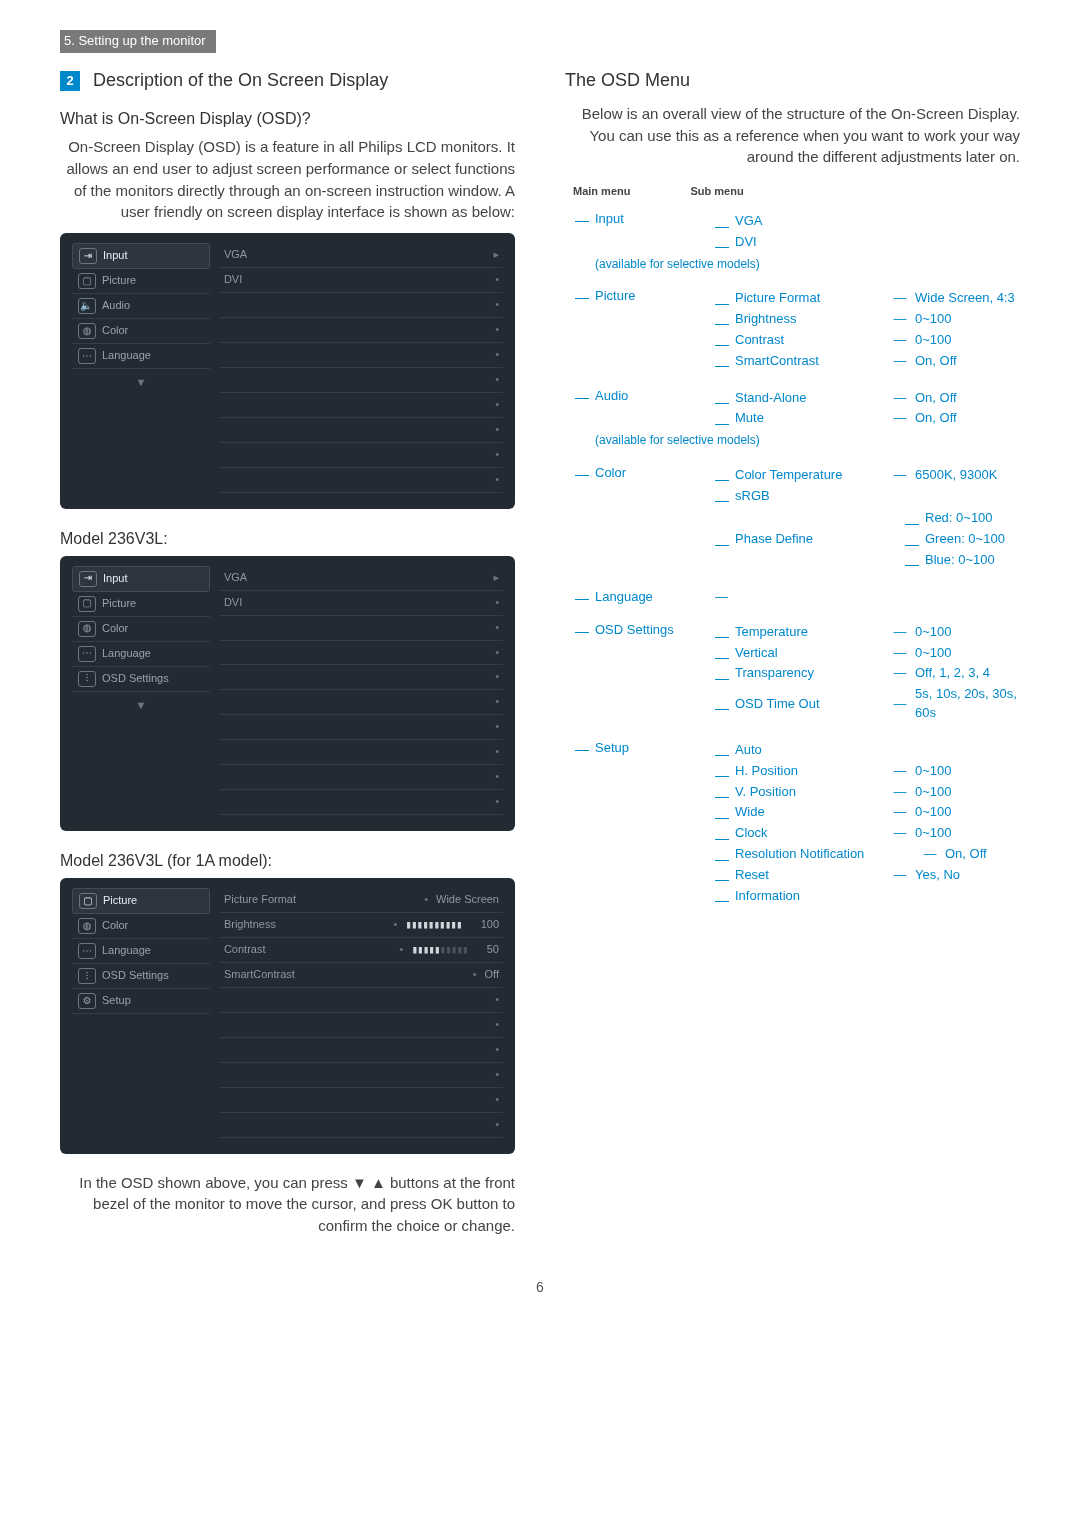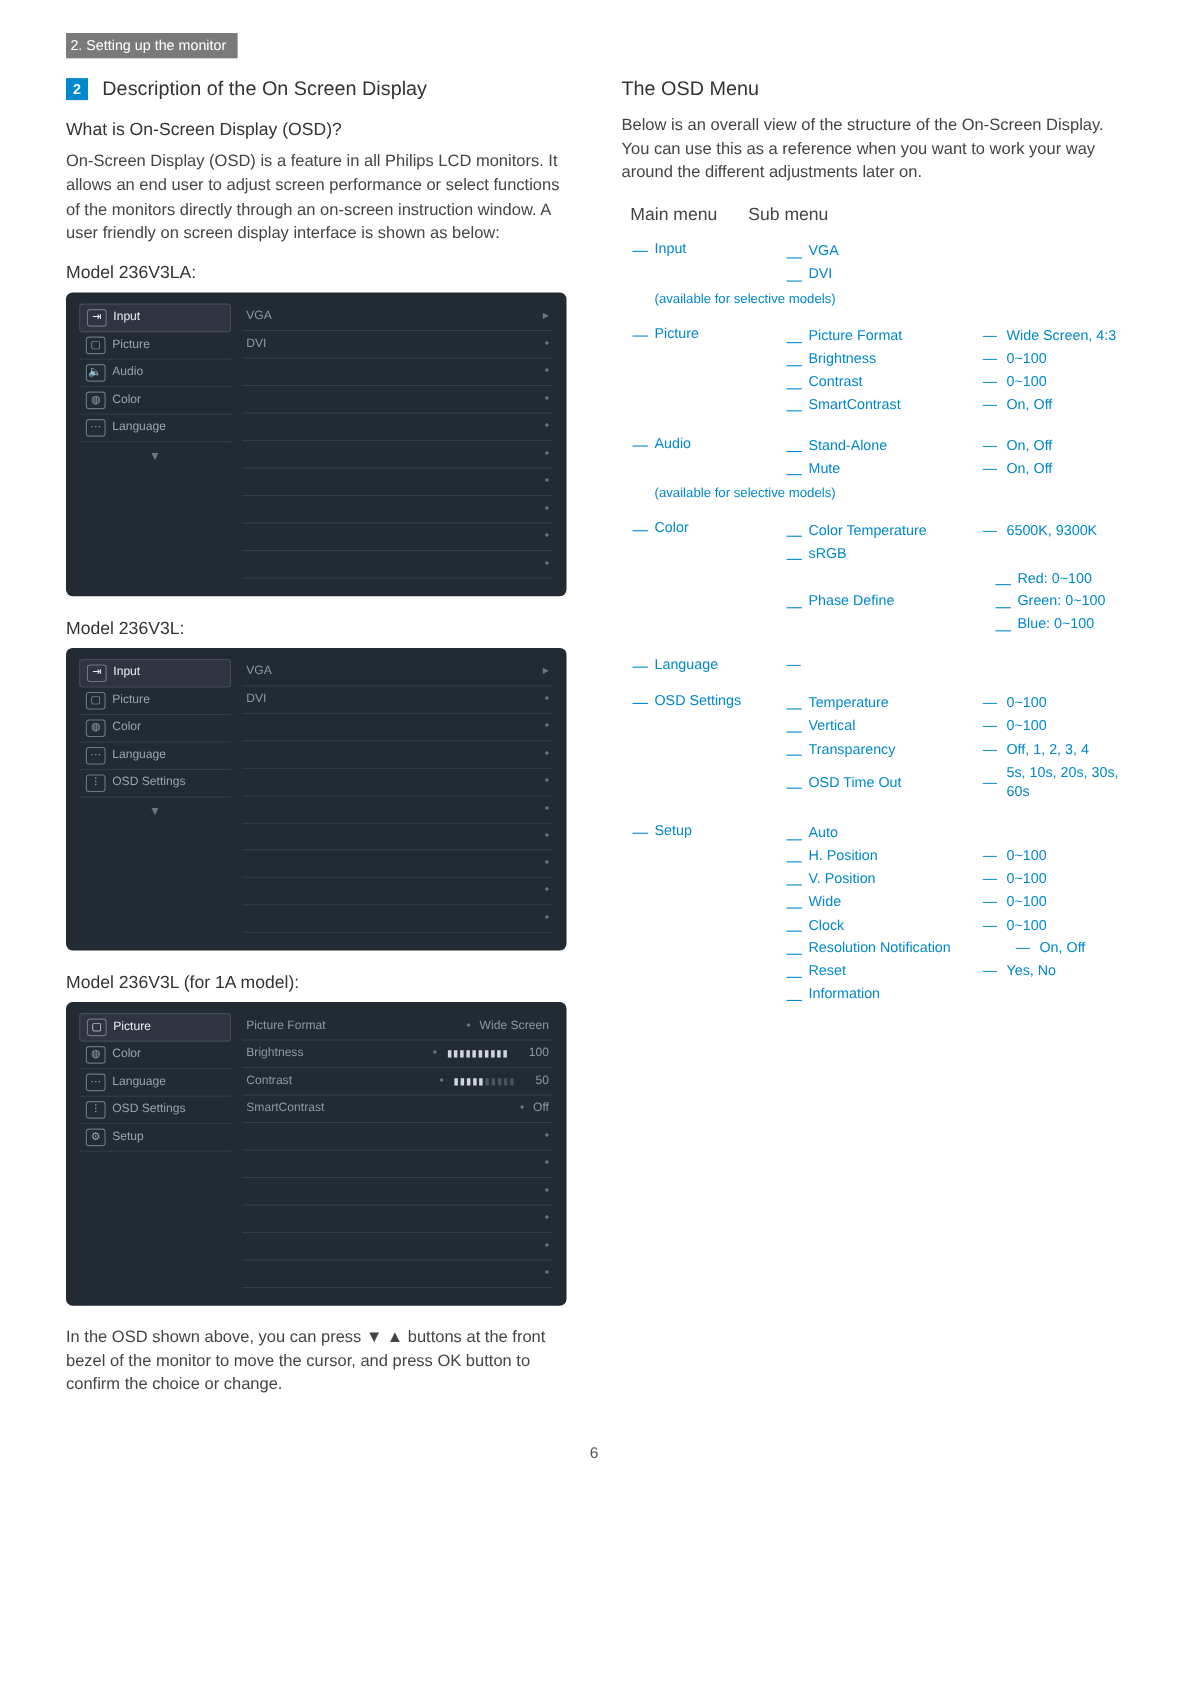--- a/index.html
+++ b/index.html
@@ -28,21 +28,21 @@
     width: 20px; height: 20px;
     text-align: center;
     line-height: 20px;
     font-weight: bold;
     font-size: 13px;
     margin-right: 8px;
     vertical-align: middle;
   }
   h2 { font-size: 18px; font-weight: 500; color: #333; margin: 6px 0 10px 0; }
   h3 { font-size: 16px; font-weight: 500; color: #333; margin: 14px 0 6px 0; }
-  p  { font-size: 15px; color: #444; margin-bottom: 10px; }
+  p  { font-size: 15px; color: #444; margin-bottom: 10px; text-align: right; }
   .osd-shot {
     background: #222a33;
     border-radius: 6px;
     padding: 10px 12px 16px 12px;
     margin: 6px 0 18px 0;
     color: #c6ccd2;
     font-size: 11px;
     display: flex;
     gap: 10px;
   }
@@ -72,51 +72,50 @@
     display: inline-block;
     letter-spacing: -1px;
     font-family: monospace;
     color: #cfd6dc;
   }
   .bar .dim { color: #4a525c; }
   .osd-footrow { text-align: center; color: #6d7680; padding-top: 6px; font-size: 11px; }
   .page-num { text-align: center; margin-top: 30px; font-size: 14px; color: #555; }
 
   
-  .mlabels { display: flex; gap: 28px; font-weight: normal; font-size: 16px; margin: 16px 0 10px 8px; }
+  .mlabels { display: flex; gap: 60px; font-weight: bold; font-size: 11px; margin: 16px 0 10px 8px; }
   .tree { font-size: 13px; color: #0088cc; margin-left: 10px; }
   .lvl1 { display: inline-block; min-width: 120px; color: #0088cc; }
   .note { font-size: 12px; color: #0088cc; margin: 2px 0 14px 20px; }
   .row3 { display: flex; align-items: center; margin: 2px 0; }
   .row3 .c1 { width: 150px; }
   .row3 .dash { width: 30px; text-align: center; color: #0088cc; }
   .row3 .c2 { flex: 1; }
   .group { margin-bottom: 14px; }
   .group-title { display: flex; align-items: flex-start; }
   .tick { display:inline-block; width:14px; border-top:1px solid #0088cc; margin-top:11px; margin-right:6px;}
 </style>
 </head>
 <body>
 
 
 
-<div class="header-strip">2. Setting up the monitor</div>
+<div class="header-strip">5. Setting up the monitor</div>
 
 <div class="columns">
 
   <div class="col">
     <h2>
       <span class="sec-num">2</span>
       <span>Description of the On Screen Display</span>
     </h2>
 
     <h3>What is On-Screen Display (OSD)?</h3>
     <p>On-Screen Display (OSD) is a feature in all Philips LCD monitors. It allows an end user to adjust screen performance or select functions of the monitors directly through an on-screen instruction window. A user friendly on screen display interface is shown as below:</p>
 
-    <h3>Model 236V3LA:</h3>
     <div class="osd-shot">
       <div class="osd-left">
         <div class="osd-item active">
             <span class="ic">⇥</span>
             <span>Input</span>
           </div>
         <div class="osd-item">
             <span class="ic">▢</span>
             <span>Picture</span>
           </div>

